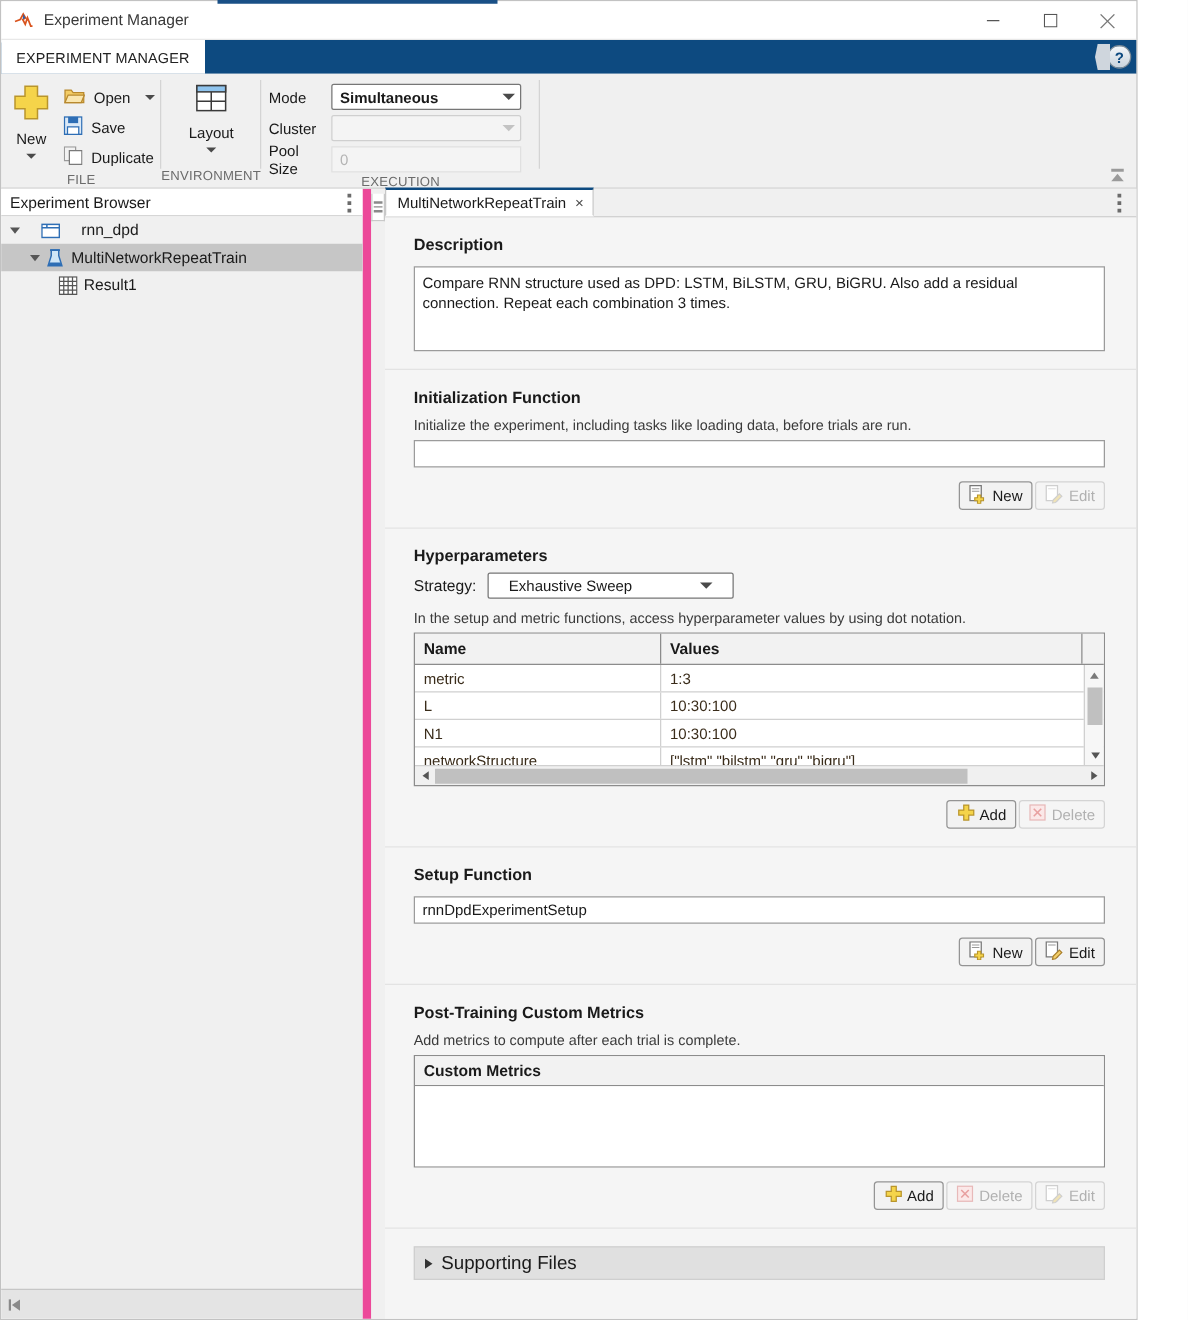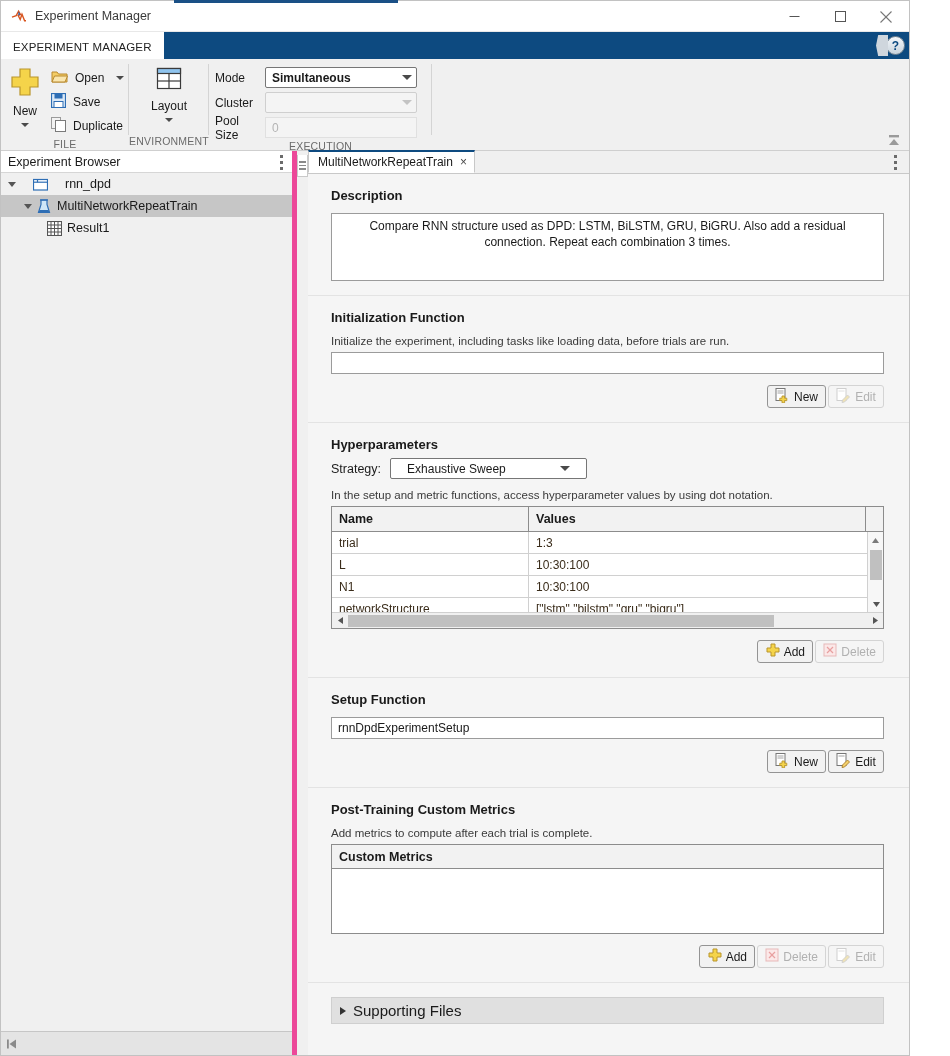--- a/index.html
+++ b/index.html
@@ -128,21 +128,21 @@
   .g-run .rgbody { justify-content: center; }
   .big-run { display: flex; flex-direction: column; align-items: center; padding-top: 4px; }
   .big-run .lbl { font-size: 12px; color: #1a1a1a; margin-top: 4px; }
   .ribbon-collapse { position: absolute; right: 8px; bottom: 3px; width: 14px; height: 14px; }
 
   
   .main { flex: 1; display: flex; min-height: 0; background: #f0f0f0; }
 
   
   .leftpanel { width: 296px; flex: 0 0 296px; display: flex; flex-direction: column;
-               background: #fff; border-right: 5px solid #ec4899; }
+               background: #fff; border-right: 7px solid #ec4899; }
   .lp-header { height: 22px; flex: 0 0 22px; display: flex; align-items: center;
                background: #fff; border-bottom: 1px solid #d6d6d6; position: relative; }
   .lp-title { font-size: 12.5px; color: #1a1a1a; margin-left: 7px; }
   .kebab { position: absolute; right: 9px; top: 4px; width: 4px; height: 15px; display:flex; flex-direction:column; justify-content:space-between; align-items:center;}
   .kebab i { width: 3px; height: 3px; background: #6b6b6b; display:block; }
   .tree { flex: 1; background: #f0f0f0; padding-top: 0; }
   .tnode { height: 22px; display: flex; align-items: center; font-size: 12.5px; color: #1a1a1a; }
   .tnode.sel { background: #c6c6c6; }
   .tnode .twist { width: 14px; display: flex; justify-content: center; align-items: center; }
   .tnode .twist .tri { width:0;height:0;border-left:4.5px solid transparent;border-right:4.5px solid transparent;border-top:5px solid #555; }
@@ -174,21 +174,21 @@
   .docbody { flex: 1; overflow: hidden; background: #f5f5f5; position: relative; }
   .content { padding: 0 0 0 0; }
 
   .section { padding: 14px 23px 14px 23px; border-bottom: 1px solid #e3e3e3; }
   .section.nobord { border-bottom: none; }
   .sec-title { font-size: 13px; font-weight: bold; color: #1a1a1a; margin-bottom: 10px; }
   .sec-help { font-size: 11.5px; color: #3a3a3a; margin-bottom: 5px; }
 
   .desc-box {
     width: 553px; height: 68px; background: #fff; border: 1px solid #9b9b9b;
-    padding: 4px 6px; font-size: 12px; color: #1a1a1a; line-height: 16px; text-align: center;
+    padding: 4px 6px; font-size: 12px; color: #1a1a1a; line-height: 16px;
   }
   .ifunc-box {
     width: 553px; height: 22px; background: #fff; border: 1px solid #9b9b9b;
     padding: 2px 6px; font-size: 12px; color: #1a1a1a; display:flex; align-items:center;
   }
 
   .btnrow { display: flex; justify-content: flex-end; width: 553px; margin-top: 11px; gap: 2px; }
   .mbtn {
     height: 23px; min-width: 56px; border: 1px solid #949494; border-radius: 3px;
     background: #f2f2f2; display: flex; align-items: center; justify-content: center;
@@ -522,21 +522,21 @@
 
             <div class="hp-wrap">
               <div class="hp-head">
                 <div class="hc hc-name">Name</div>
                 <div class="hc hc-val">Values</div>
                 <div class="hc hc-pad"></div>
               </div>
               <div class="hp-body">
                 <div class="hp-rows">
                   <div class="hp-row">
-                    <div class="cell cell-name">trial</div>
+                    <div class="cell cell-name">metric</div>
                     <div class="cell cell-val">1:3</div>
                   </div>
                   <div class="hp-row">
                     <div class="cell cell-name">L</div>
                     <div class="cell cell-val">10:30:100</div>
                   </div>
                   <div class="hp-row">
                     <div class="cell cell-name">N1</div>
                     <div class="cell cell-val">10:30:100</div>
                   </div>

